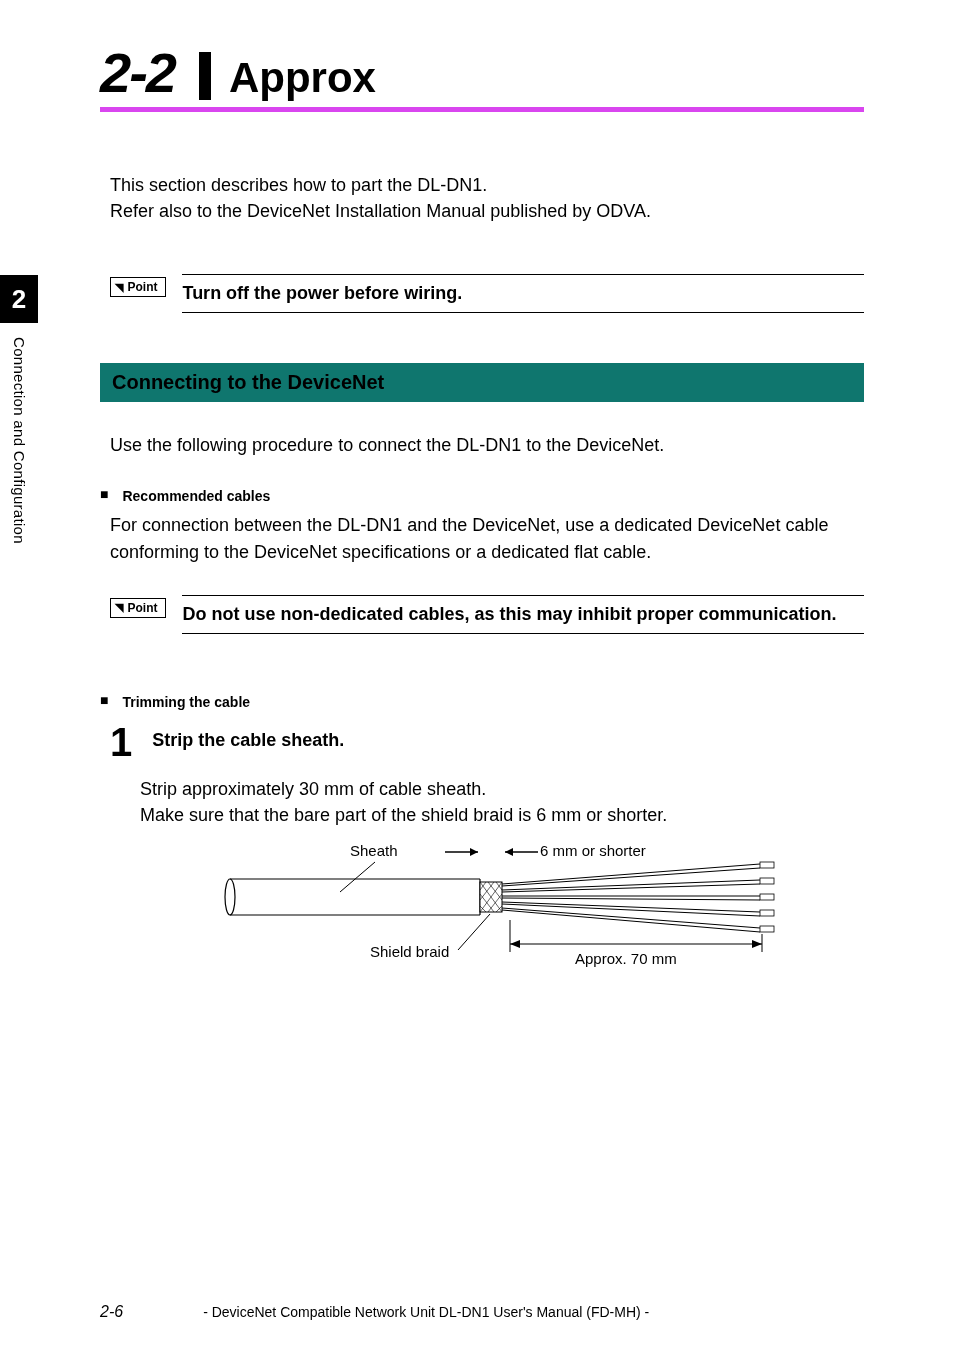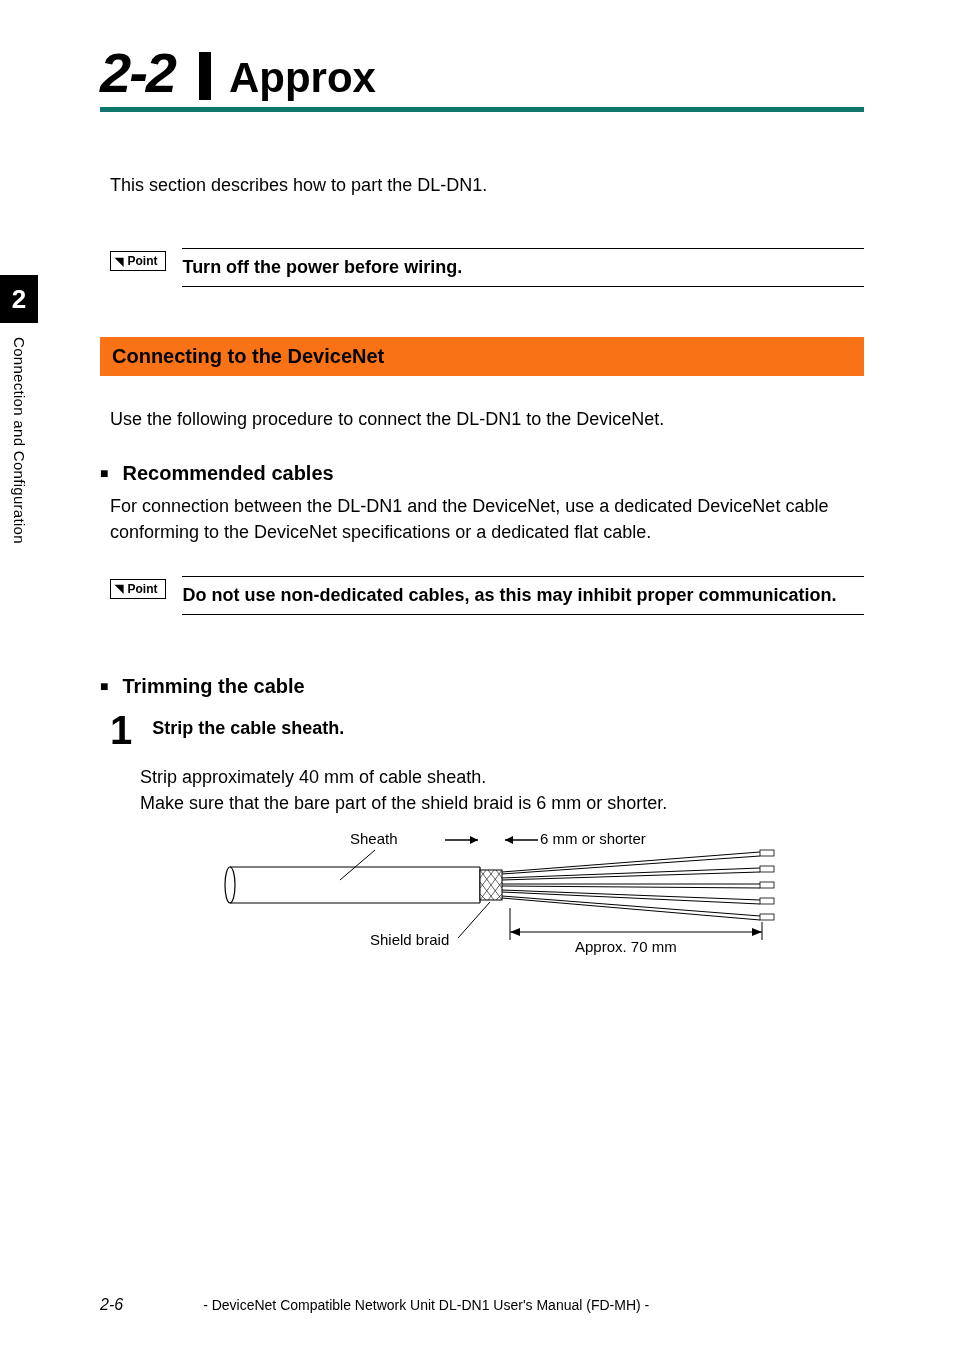--- a/index.html
+++ b/index.html
@@ -10,21 +10,21 @@
       font-family: Arial, Helvetica, sans-serif;
       color: #000;
       position: relative;
     }
     .page-content {
       padding: 40px 90px 0 100px;
     }
     .section-header {
       display: flex;
       align-items: baseline;
-      border-bottom: 5px solid #0f766e;
+      border-bottom: 5px solid #d946ef;
       margin-bottom: 60px;
       padding-bottom: 2px;
     }
     .section-number {
       font-style: italic;
       font-weight: bold;
       font-size: 56px;
       letter-spacing: -2px;
     }
     .section-accent {
@@ -72,21 +72,21 @@
       border-top: 1.5px solid #000;
       border-bottom: 1.5px solid #000;
       padding: 6px 0;
     }
     .point-text {
       font-weight: bold;
       font-size: 18px;
       line-height: 1.4;
     }
     .subsection-bar {
-      background: #f97316;
+      background: #0f766e;
       padding: 8px 12px;
       font-size: 20px;
       font-weight: bold;
       margin-bottom: 30px;
     }
     .body-text {
       font-size: 18px;
       line-height: 1.45;
       margin-left: 10px;
       margin-bottom: 30px;
@@ -98,21 +98,21 @@
       margin-bottom: 8px;
       margin-left: 0;
     }
     .square-marker {
       font-size: 14px;
       position: relative;
       top: -2px;
     }
     .square-title {
       font-weight: bold;
-      font-size: 20px;
+      font-size: 14px;
     }
     .step-row {
       display: flex;
       align-items: flex-start;
       gap: 20px;
       margin-left: 10px;
       margin-top: 10px;
       margin-bottom: 20px;
     }
     .step-number {
@@ -156,21 +156,21 @@
       font-weight: bold;
     }
     .side-tab-label {
       writing-mode: vertical-rl;
       font-size: 15px;
       margin-top: 14px;
       letter-spacing: 0.3px;
     }
     .footer {
       position: absolute;
-      bottom: 38px;
+      bottom: 31px;
       left: 0;
       width: 100%;
       display: flex;
       align-items: center;
       padding: 0 100px;
     }
     .footer-page {
       font-style: italic;
       font-size: 16px;
       margin-right: 80px;
@@ -195,20 +195,21 @@
 <div class="page-content">
 
   <div class="section-header">
     <span class="section-number">2-2</span>
     <span class="section-accent"></span>
     <span class="section-title">Approx</span>
   </div>
 
   <div class="intro-text">
     <div>This section describes how to part the DL-DN1.</div>
+    <div>Refer also to the DeviceNet Installation Manual published by ODVA.</div>
   </div>
 
   <div class="point-row">
     <span class="point-badge">
       <span class="point-icon">◥</span>
       <span>Point</span>
     </span>
     <div class="point-text-wrap">
       <div class="point-text">Turn off the power before wiring.</div>
     </div>
@@ -238,21 +239,21 @@
     <span class="square-marker">■</span>
     <span class="square-title">Trimming the cable</span>
   </div>
 
   <div class="step-row">
     <span class="step-number">1</span>
     <span class="step-title">Strip the cable sheath.</span>
   </div>
 
   <div class="step-body">
-    <div>Strip approximately 40 mm of cable sheath.</div>
+    <div>Strip approximately 30 mm of cable sheath.</div>
     <div>Make sure that the bare part of the shield braid is 6 mm or shorter.</div>
   </div>
 
   <div class="diagram-wrap">
     <svg width="560" height="140" viewBox="0 0 560 140">
 
       <text x="130" y="14" font-size="15">Sheath</text>
       <line x1="155" y1="20" x2="120" y2="50" stroke="#000" stroke-width="1"></line>
 
       <text x="320" y="14" font-size="15">6 mm or shorter</text>

